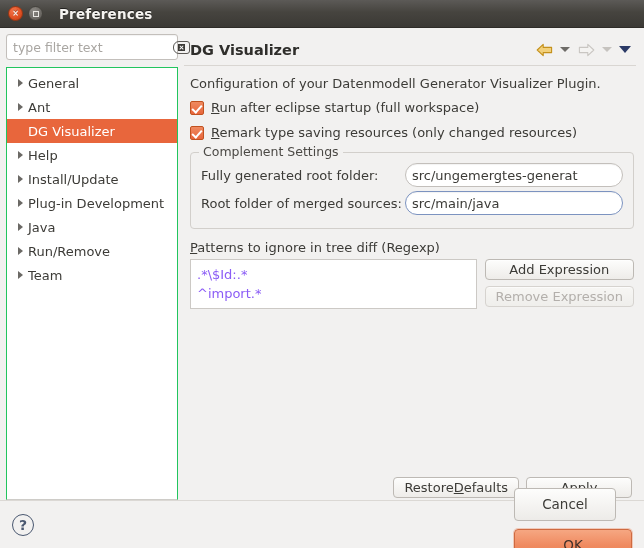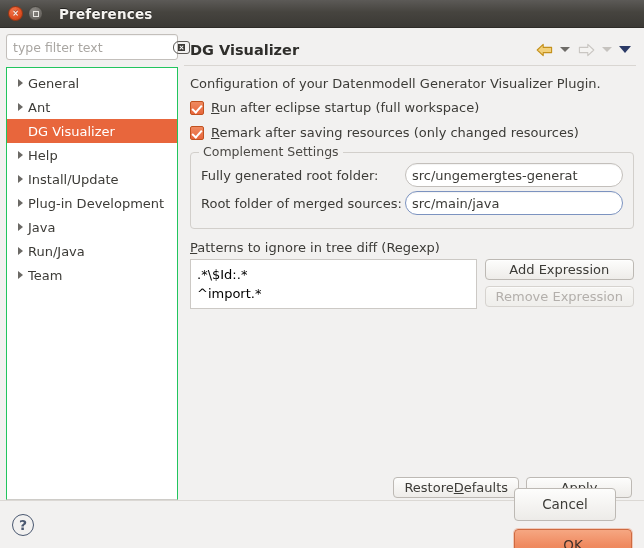--- a/index.html
+++ b/index.html
@@ -355,21 +355,21 @@
     background: #ffffff;
     border: 1px solid #ccc9c5;
     box-sizing: border-box;
     padding: 5px 6px;
     overflow: hidden;
     min-height: 0;
   }
   .list-item {
     font-size: 13px;
     line-height: 19px;
-    color: #000000;
+    color: #8b5cf6;
     white-space: nowrap;
   }
   .side-buttons {
     flex: 0 0 148px;
     display: flex;
     flex-direction: column;
     gap: 6px;
   }
   .btn {
     height: 21px;
@@ -531,21 +531,21 @@
           <span class="tw">
               <span class="arrow"></span>
             </span>
           <span>Java</span>
         </div>
 
         <div class="tree-item">
           <span class="tw">
               <span class="arrow"></span>
             </span>
-          <span>Run/Java</span>
+          <span>Run/Remove</span>
         </div>
 
         <div class="tree-item">
           <span class="tw">
               <span class="arrow"></span>
             </span>
           <span>Team</span>
         </div>
 
       </div>
@@ -585,21 +585,21 @@
 
         <div class="desc">Configuration of your Datenmodell Generator Visualizer Plugin.</div>
 
         <div class="check-row">
           <span class="checkbox"></span>
           <label><span class="mn">R</span><span>un after eclipse startup (full workspace)</span></label>
         </div>
 
         <div class="check-row">
           <span class="checkbox"></span>
-          <label><span class="mn">R</span><span>emark after saving resources (only changed resources)</span></label>
+          <label><span class="mn">R</span><span>emark type saving resources (only changed resources)</span></label>
         </div>
 
         <div class="group">
           <div class="group-title">Complement Settings</div>
 
           <div class="field-row">
             <span class="field-label">Fully generated root folder:</span>
             <input class="field-input" type="text" value="src/ungemergtes-generat" style="">
           </div>
 

